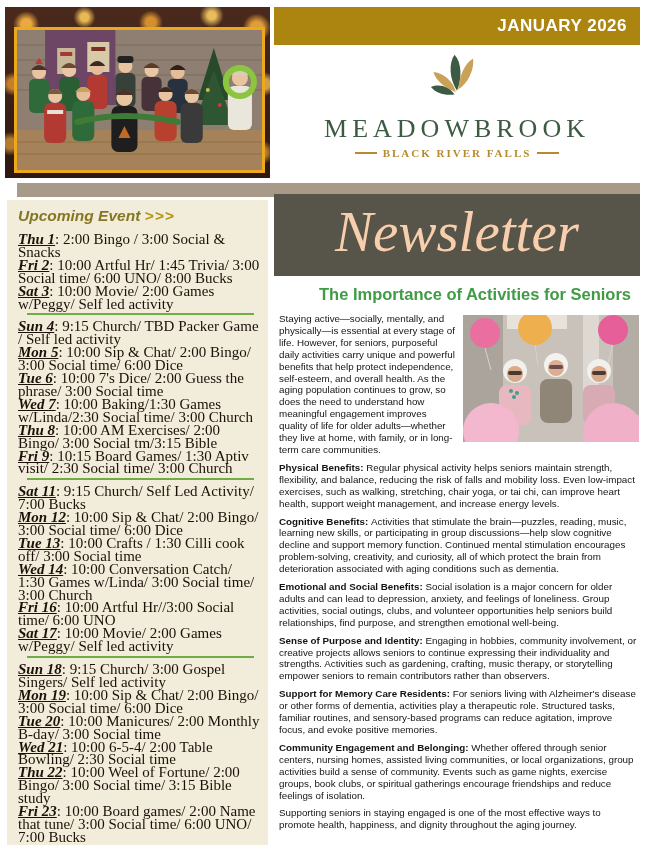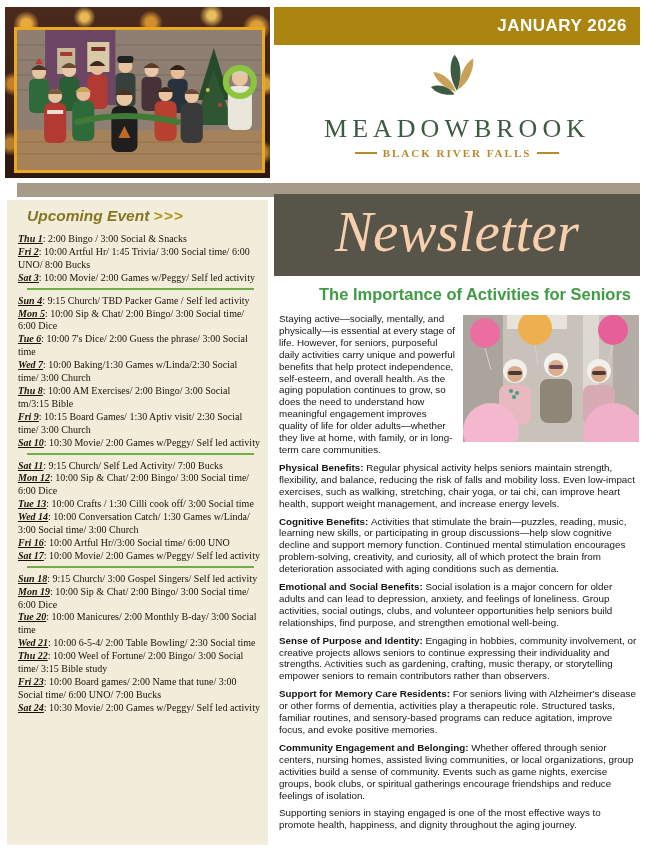--- a/index.html
+++ b/index.html
@@ -42,24 +42,24 @@
   .brand-sub{display:flex;align-items:center;justify-content:center;gap:6px;margin-top:3px;
     color:var(--brand-gold);font-family:"Liberation Serif",serif;font-size:11px;
     letter-spacing:2px;font-weight:bold;}
   .brand-sub::before,.brand-sub::after{content:"";width:22px;border-top:2px solid var(--brand-gold);}
 
   .taupe-strip{position:absolute;left:17px;top:183px;width:623px;height:14px;background:var(--taupe-strip);}
 
   
   .left-panel{position:absolute;left:7px;top:200px;width:261px;height:645px;
     background:var(--cream-panel);box-sizing:border-box;padding:7px 8px 5px 11px;overflow:hidden;}
-  .up-title{margin:0 9px 8px;font-style:italic;font-weight:bold;font-size:15.5px;
+  .up-title{margin:0 0 8px;font-style:italic;font-weight:bold;font-size:15.5px;
     color:var(--upcoming-title-olive);}
   .up-title .arrows{color:var(--upcoming-arrows-gold);letter-spacing:1px;}
-  .event{margin:0;font-family:"Liberation Serif",serif;font-size:10px;line-height:12.9px;color:#1c1008;}
+  .event{margin:0;font-family:"Liberation Serif",serif;font-size:15px;line-height:12.9px;color:#1c1008;}
   .day{font-weight:bold;font-style:italic;text-decoration:underline;}
   .green-rule{width:227px;height:0;border-top:2px solid var(--week-divider-green);margin:3px 0 5px 9px;}
 
   
   .nl-banner{position:absolute;left:274px;top:194px;width:366px;height:82px;
     background:var(--newsletter-banner);display:flex;align-items:center;justify-content:center;text-align:right;}
   .nl-title{color:var(--newsletter-text);font-family:"Liberation Serif",serif;
     font-style:italic;font-size:57px;line-height:1;padding-bottom:8px;}
   .article-title{position:absolute;left:292px;top:285px;width:366px;text-align:center;
     font-weight:bold;font-size:16.5px;color:var(--article-title-green);margin:0;}
@@ -183,21 +183,20 @@
           <p class="event"><span class="day">Sat 3</span>: 10:00 Movie/ 2:00 Games w/Peggy/ Self led activity</p>
         </div>
         <div class="green-rule"></div>
         <div class="week">
           <p class="event"><span class="day">Sun 4</span>: 9:15 Church/ TBD Packer Game / Self led activity</p>
           <p class="event"><span class="day">Mon 5</span>: 10:00 Sip &amp; Chat/ 2:00 Bingo/ 3:00 Social time/ 6:00 Dice</p>
           <p class="event"><span class="day">Tue 6</span>: 10:00 7's Dice/ 2:00 Guess the phrase/ 3:00 Social time</p>
           <p class="event"><span class="day">Wed 7</span>: 10:00 Baking/1:30 Games w/Linda/2:30 Social time/ 3:00 Church</p>
           <p class="event"><span class="day">Thu 8</span>: 10:00 AM Exercises/ 2:00 Bingo/ 3:00 Social tm/3:15 Bible</p>
           <p class="event"><span class="day">Fri 9</span>: 10:15 Board Games/ 1:30 Aptiv visit/ 2:30 Social time/ 3:00 Church</p>
-          <p class="event"><span class="day">Sat 10</span>: 10:30 Movie/ 2:00 Games w/Peggy/ Self led activity</p>
         </div>
         <div class="green-rule"></div>
         <div class="week">
           <p class="event"><span class="day">Sat 11</span>: 9:15 Church/ Self Led Activity/ 7:00 Bucks</p>
           <p class="event"><span class="day">Mon 12</span>: 10:00 Sip &amp; Chat/ 2:00 Bingo/ 3:00 Social time/ 6:00 Dice</p>
           <p class="event"><span class="day">Tue 13</span>: 10:00 Crafts / 1:30 Cilli cook off/ 3:00 Social time</p>
           <p class="event"><span class="day">Wed 14</span>: 10:00 Conversation Catch/ 1:30 Games w/Linda/ 3:00 Social time/ 3:00 Church</p>
           <p class="event"><span class="day">Fri 16</span>: 10:00 Artful Hr//3:00 Social time/ 6:00 UNO</p>
           <p class="event"><span class="day">Sat 17</span>: 10:00 Movie/ 2:00 Games w/Peggy/ Self led activity</p>
         </div>

